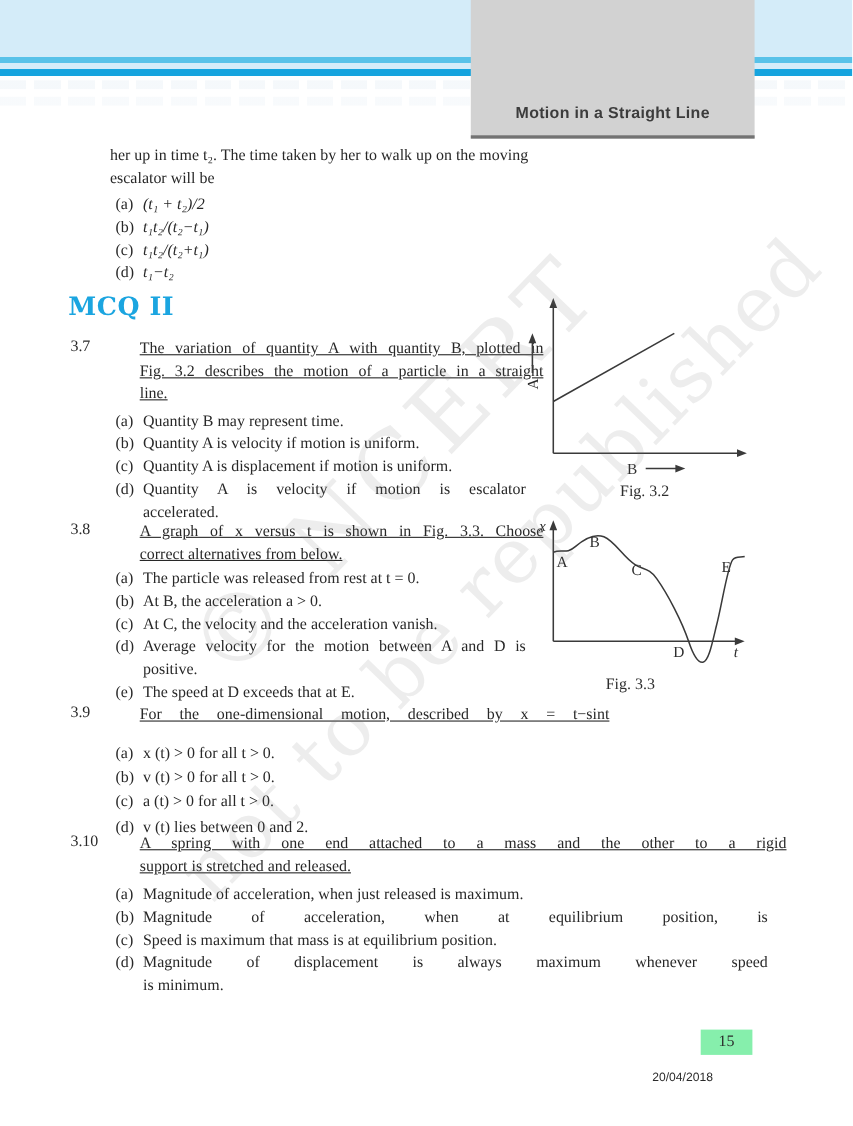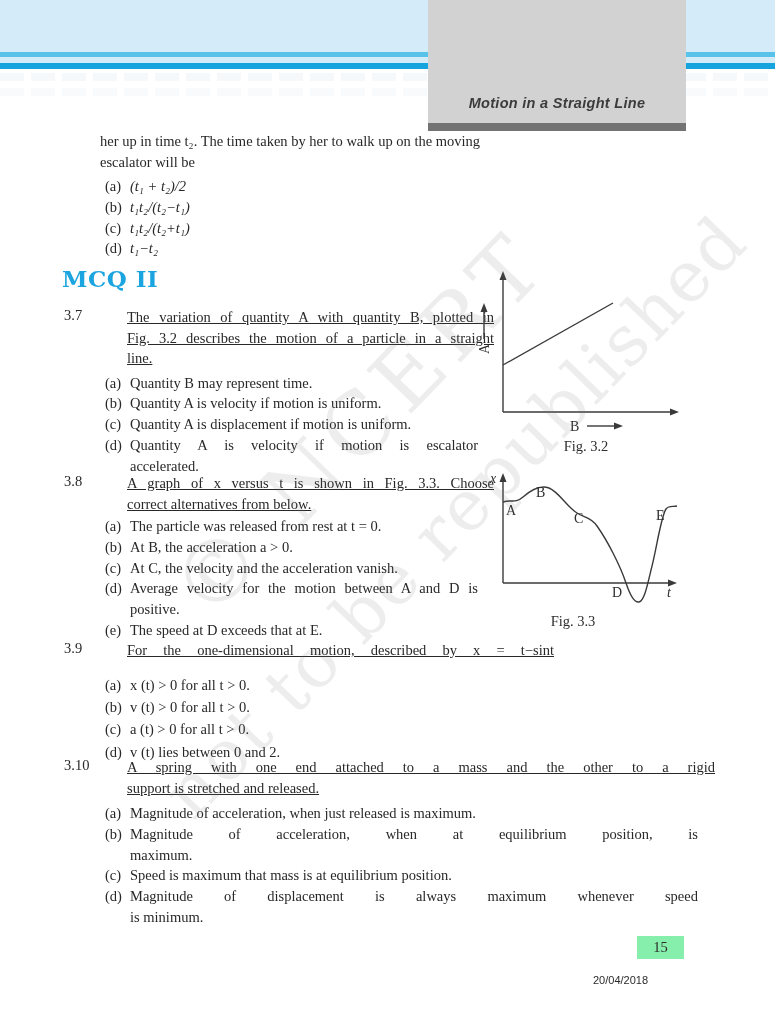--- a/index.html
+++ b/index.html
@@ -11,22 +11,22 @@
   .hdr-band { position:absolute; left:0; top:0; width:775px; height:70px;
     background:linear-gradient(to bottom,
       #d4ecf9 0px, #d4ecf9 52px,
       #58c2e9 52px, #58c2e9 57px,
       #d4ecf9 57px, #d4ecf9 63px,
       #16a4de 63px, #16a4de 69px,
       #ffffff 69px); }
   .dashband { position:absolute; left:0; width:775px; height:8px; opacity:.55;
     background:repeating-linear-gradient(90deg, #edf3f8 0 24px, #ffffff 24px 31px); }
   .chapter-box { position:absolute; left:428px; top:0; width:258px; height:123px;
-    background:#d2d2d2; border-bottom:8px solid #737373; z-index:3;
-    display:flex; align-items:flex-end; justify-content:center;font-style:italic; }
+    background:#d2d2d2; border-bottom:3px solid #737373; z-index:3;
+    display:flex; align-items:flex-end; justify-content:center; }
   .chapter-title { font-family:"Liberation Sans", sans-serif; font-weight:bold;
     font-size:14.5px; color:#3c3c3c; letter-spacing:.3px; margin-bottom:12px; }
   
   .watermark { position:absolute; left:-45px; top:355px; width:900px; z-index:6;
     transform:rotate(-46deg); text-align:center; pointer-events:none;
     color:rgba(115,115,115,0.13); font-family:"DejaVu Serif", serif; }
   .wm1 { font-size:86px; letter-spacing:8px; line-height:100px; }
   .wm2 { font-size:70px; letter-spacing:2px; line-height:90px; margin-top:38px; }
   
   .qline { line-height:20.5px; font-size:14.5px; white-space:nowrap; }
@@ -271,21 +271,20 @@
       <div class="opt-row">
         <span class="opt-label">(a)</span>
         <span class="opt-body">
             <span class="opt-line">Magnitude of acceleration, when just released is maximum.</span>
           </span>
       </div>
       <div class="opt-row">
         <span class="opt-label">(b)</span>
         <span class="opt-body">
           <span class="opt-line stretch">Magnitude of acceleration, when at equilibrium position, is</span>
-          <span class="opt-line">maximum.</span>
         </span>
       </div>
       <div class="opt-row">
         <span class="opt-label">(c)</span>
         <span class="opt-body">
             <span class="opt-line">Speed is maximum that mass is at equilibrium position.</span>
           </span>
       </div>
       <div class="opt-row">
         <span class="opt-label">(d)</span>

